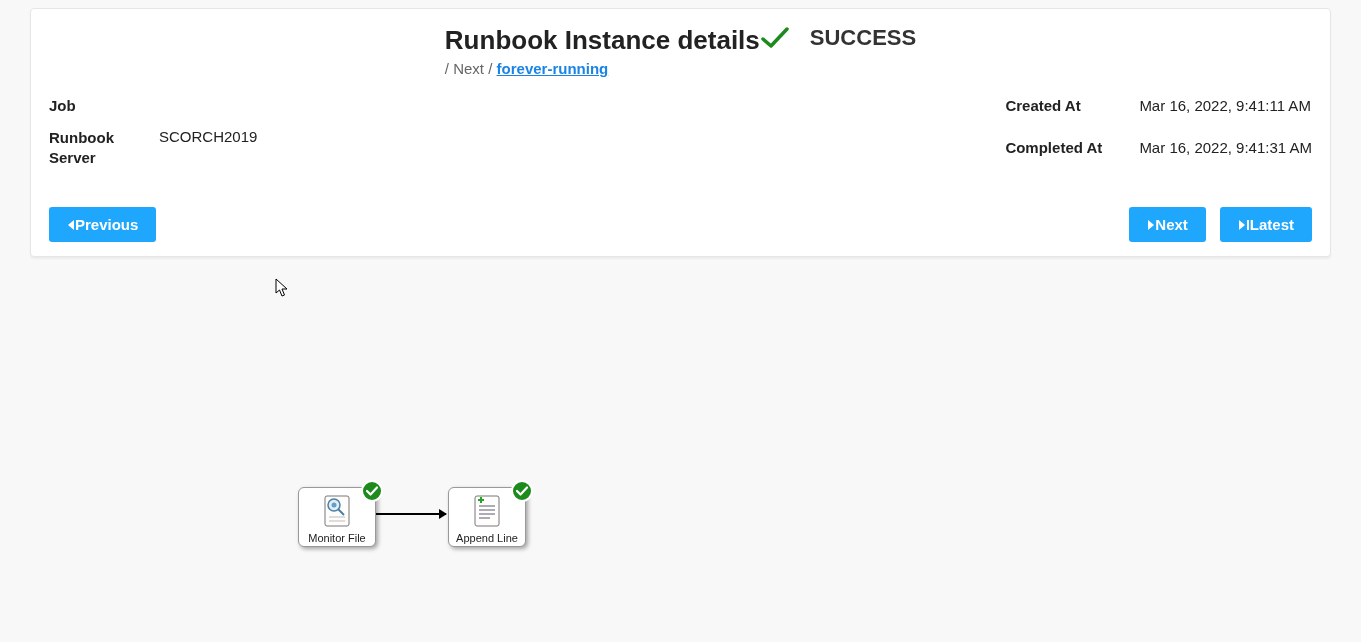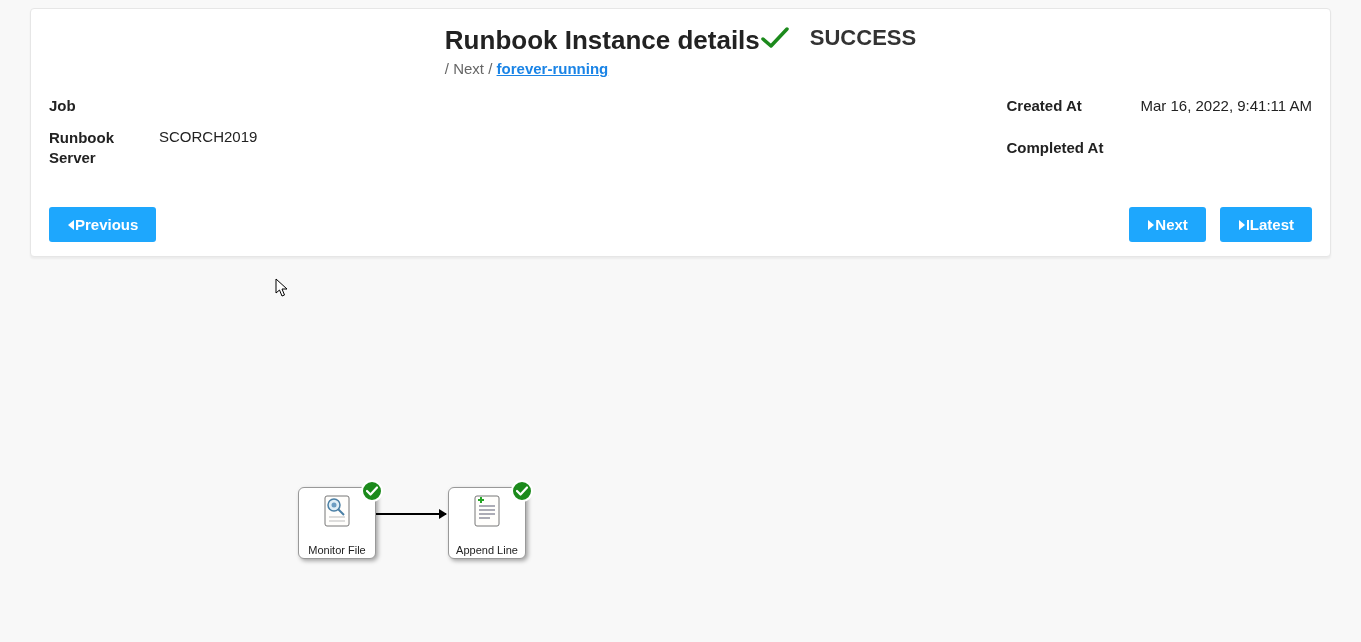--- a/index.html
+++ b/index.html
@@ -81,21 +81,21 @@
     cursor: pointer;
   }
   .canvas {
     position: relative;
     margin-left: 30px;
     margin-top: 230px;
   }
   .node {
     position: absolute;
     width: 78px;
-    height: 72px;
+    height: 60px;
     background: #fff;
     border: 1px solid #999;
     border-radius: 6px;
     box-shadow: 2px 2px 4px rgba(0,0,0,0.35);
     display: flex;
     flex-direction: column;
     align-items: center;
     justify-content: space-between;
     padding: 4px 2px 2px 2px;
     font-size: 11px;
@@ -165,20 +165,21 @@
     <div class="left-info">
       <div class="info-label">Job</div>
       <div></div>
       <div class="info-label" style="line-height:1.3">Runbook Server</div>
       <div>SCORCH2019</div>
     </div>
     <div class="right-info">
       <div class="info-label">Created At</div>
       <div>Mar 16, 2022, 9:41:11 AM</div>
       <div class="info-label">Completed At</div>
+      <div>Mar 16, 2022, 9:41:31 AM</div>
     </div>
   </div>
 
   <div class="button-row">
     <button class="btn">
       <span>
         <svg width="8" height="10" viewBox="0 0 8 10">
             <path d="M7 0 L1 5 L7 10 Z" fill="#fff"></path>
           </svg>
       </span>

